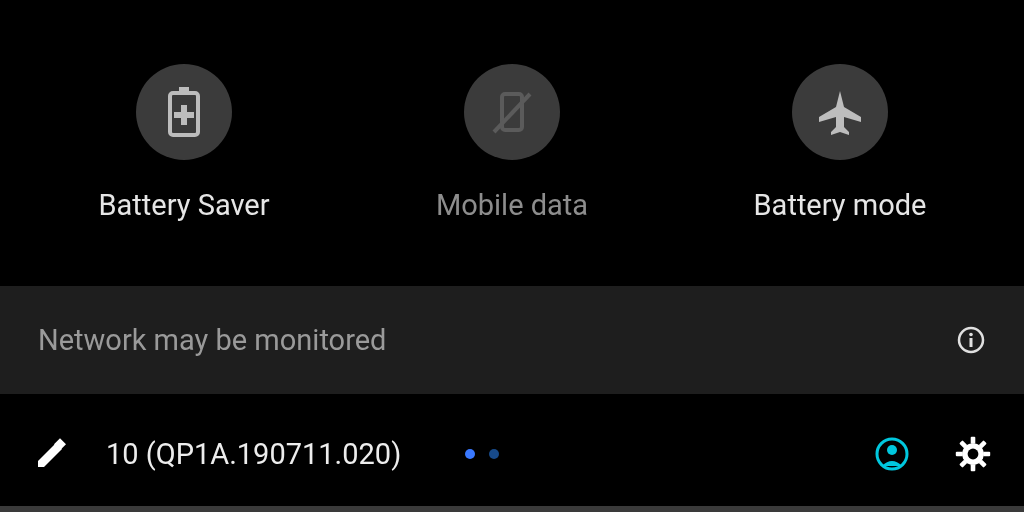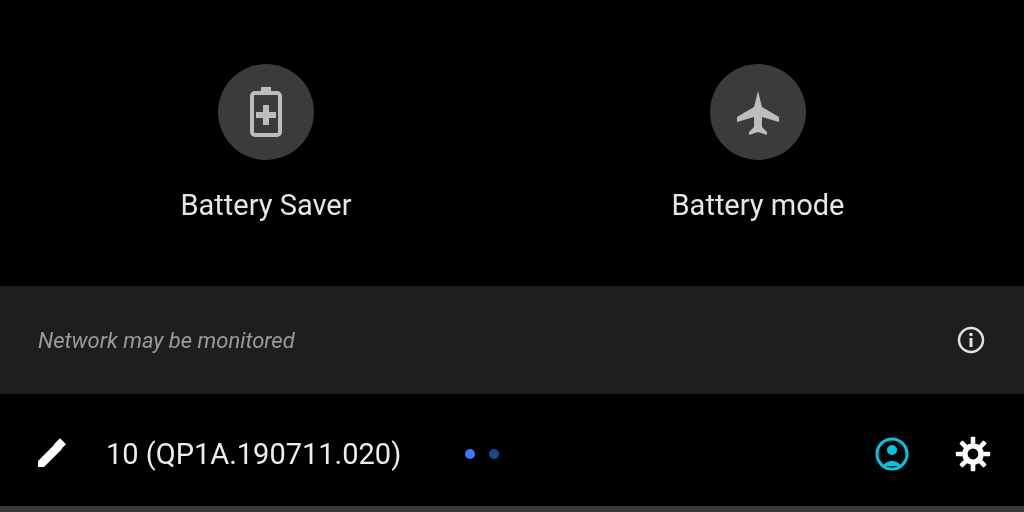--- a/index.html
+++ b/index.html
@@ -59,23 +59,22 @@
   .notice {
     flex: 0 0 auto;
     height: 108px;
     background: #1e1e1e;
     display: flex;
     align-items: center;
     justify-content: space-between;
     padding: 0 38px;
   }
   .notice-text {
-    font-size: 22px;
+    font-size: 29px;
     color: #9a9a9a;
-    font-style: italic;
   }
   .notice-info {
     width: 30px;
     height: 30px;
     display: flex;
     align-items: center;
     justify-content: center;
   }
   .footer {
     flex: 1 1 auto;
@@ -127,20 +126,31 @@
             <rect x="15" y="0" width="10" height="6" fill="#bdbdbd"></rect>
             <rect x="6" y="6" width="28" height="42" rx="3" ry="3" fill="none" stroke="#bdbdbd" stroke-width="4"></rect>
             <rect x="17" y="18" width="6" height="20" fill="#bdbdbd"></rect>
             <rect x="10" y="25" width="20" height="6" fill="#bdbdbd"></rect>
           </svg>
         </span>
       </div>
       <span class="tile-label">Battery Saver</span>
     </div>
 
+    <div class="tile">
+      <div class="tile-circle">
+        <span>
+          <svg width="52" height="52" viewBox="0 0 52 52">
+            <rect x="16" y="8" width="20" height="36" rx="3" ry="3" fill="none" stroke="#5b5b5b" stroke-width="4"></rect>
+            <line x1="8" y1="46" x2="44" y2="8" stroke="#5b5b5b" stroke-width="4"></line>
+          </svg>
+        </span>
+      </div>
+      <span class="tile-label dim">Mobile data</span>
+    </div>
 
     <div class="tile">
       <div class="tile-circle">
         <span>
           <svg width="50" height="50" viewBox="0 0 50 50">
             <path d="M25 4 L29 20 L46 30 L46 35 L29 30 L29 40 L34 45 L34 48 L25 45 L16 48 L16 45 L21 40 L21 30 L4 35 L4 30 L21 20 Z" fill="#bdbdbd"></path>
           </svg>
         </span>
       </div>
       <span class="tile-label">Battery mode</span>

